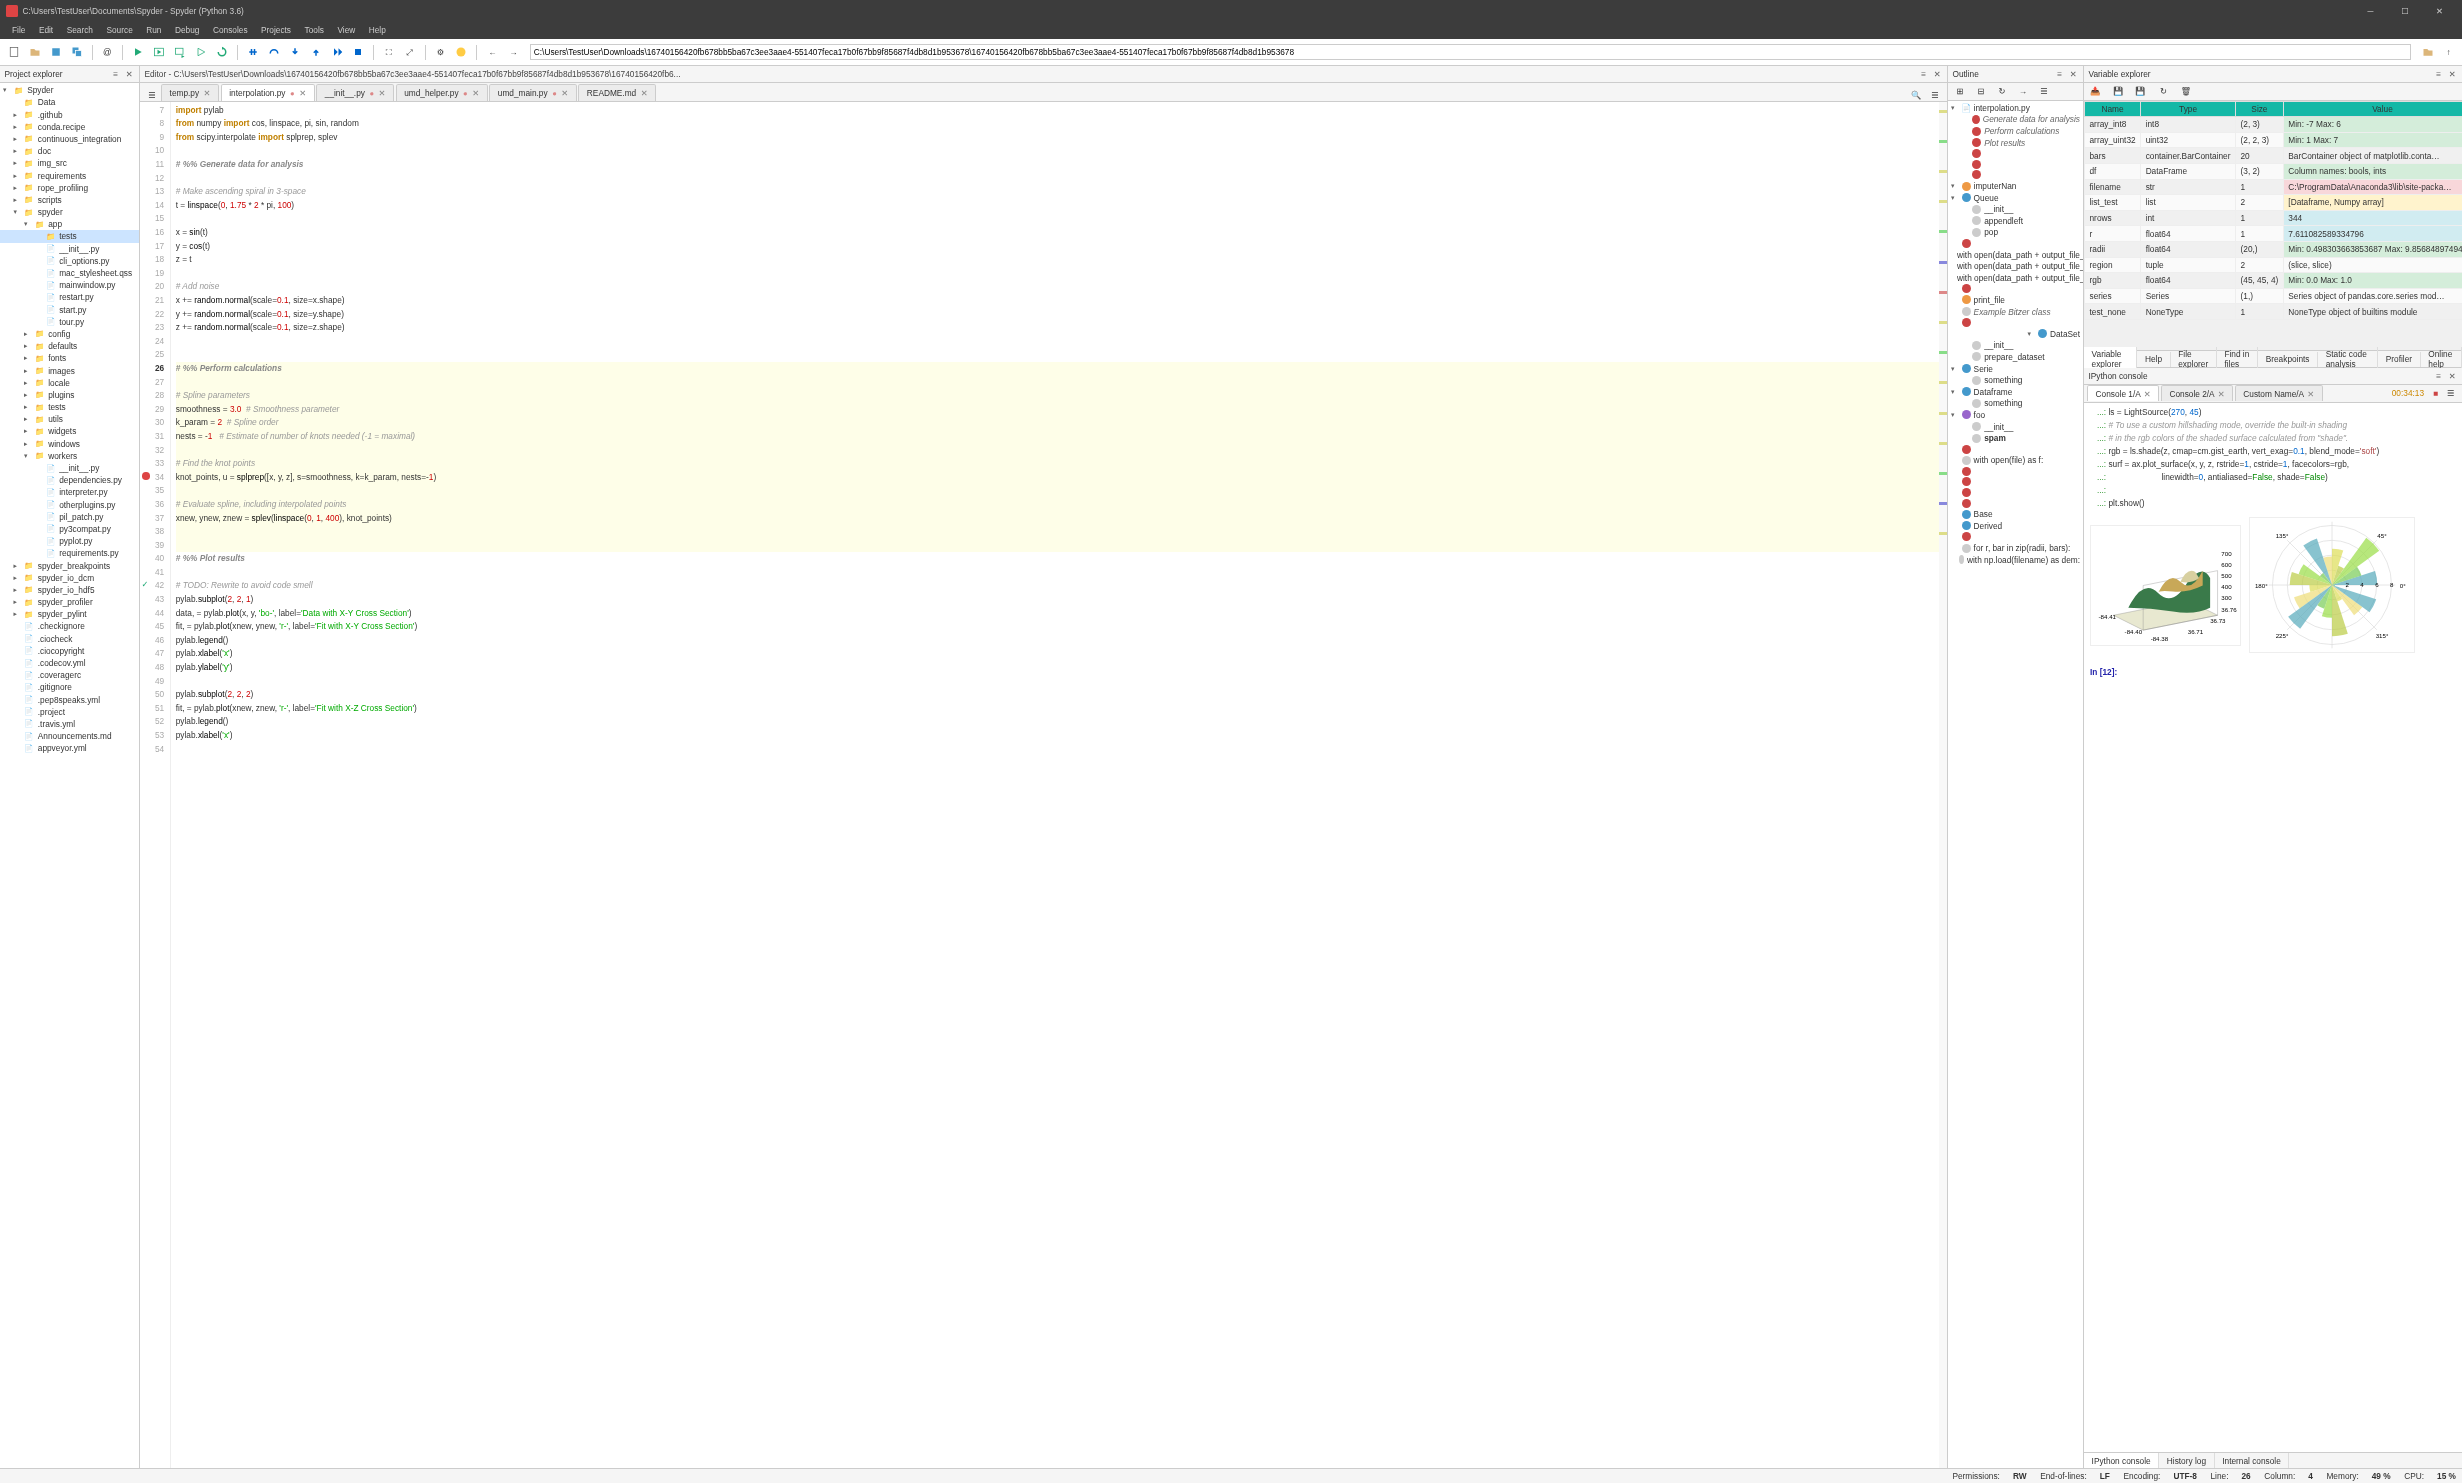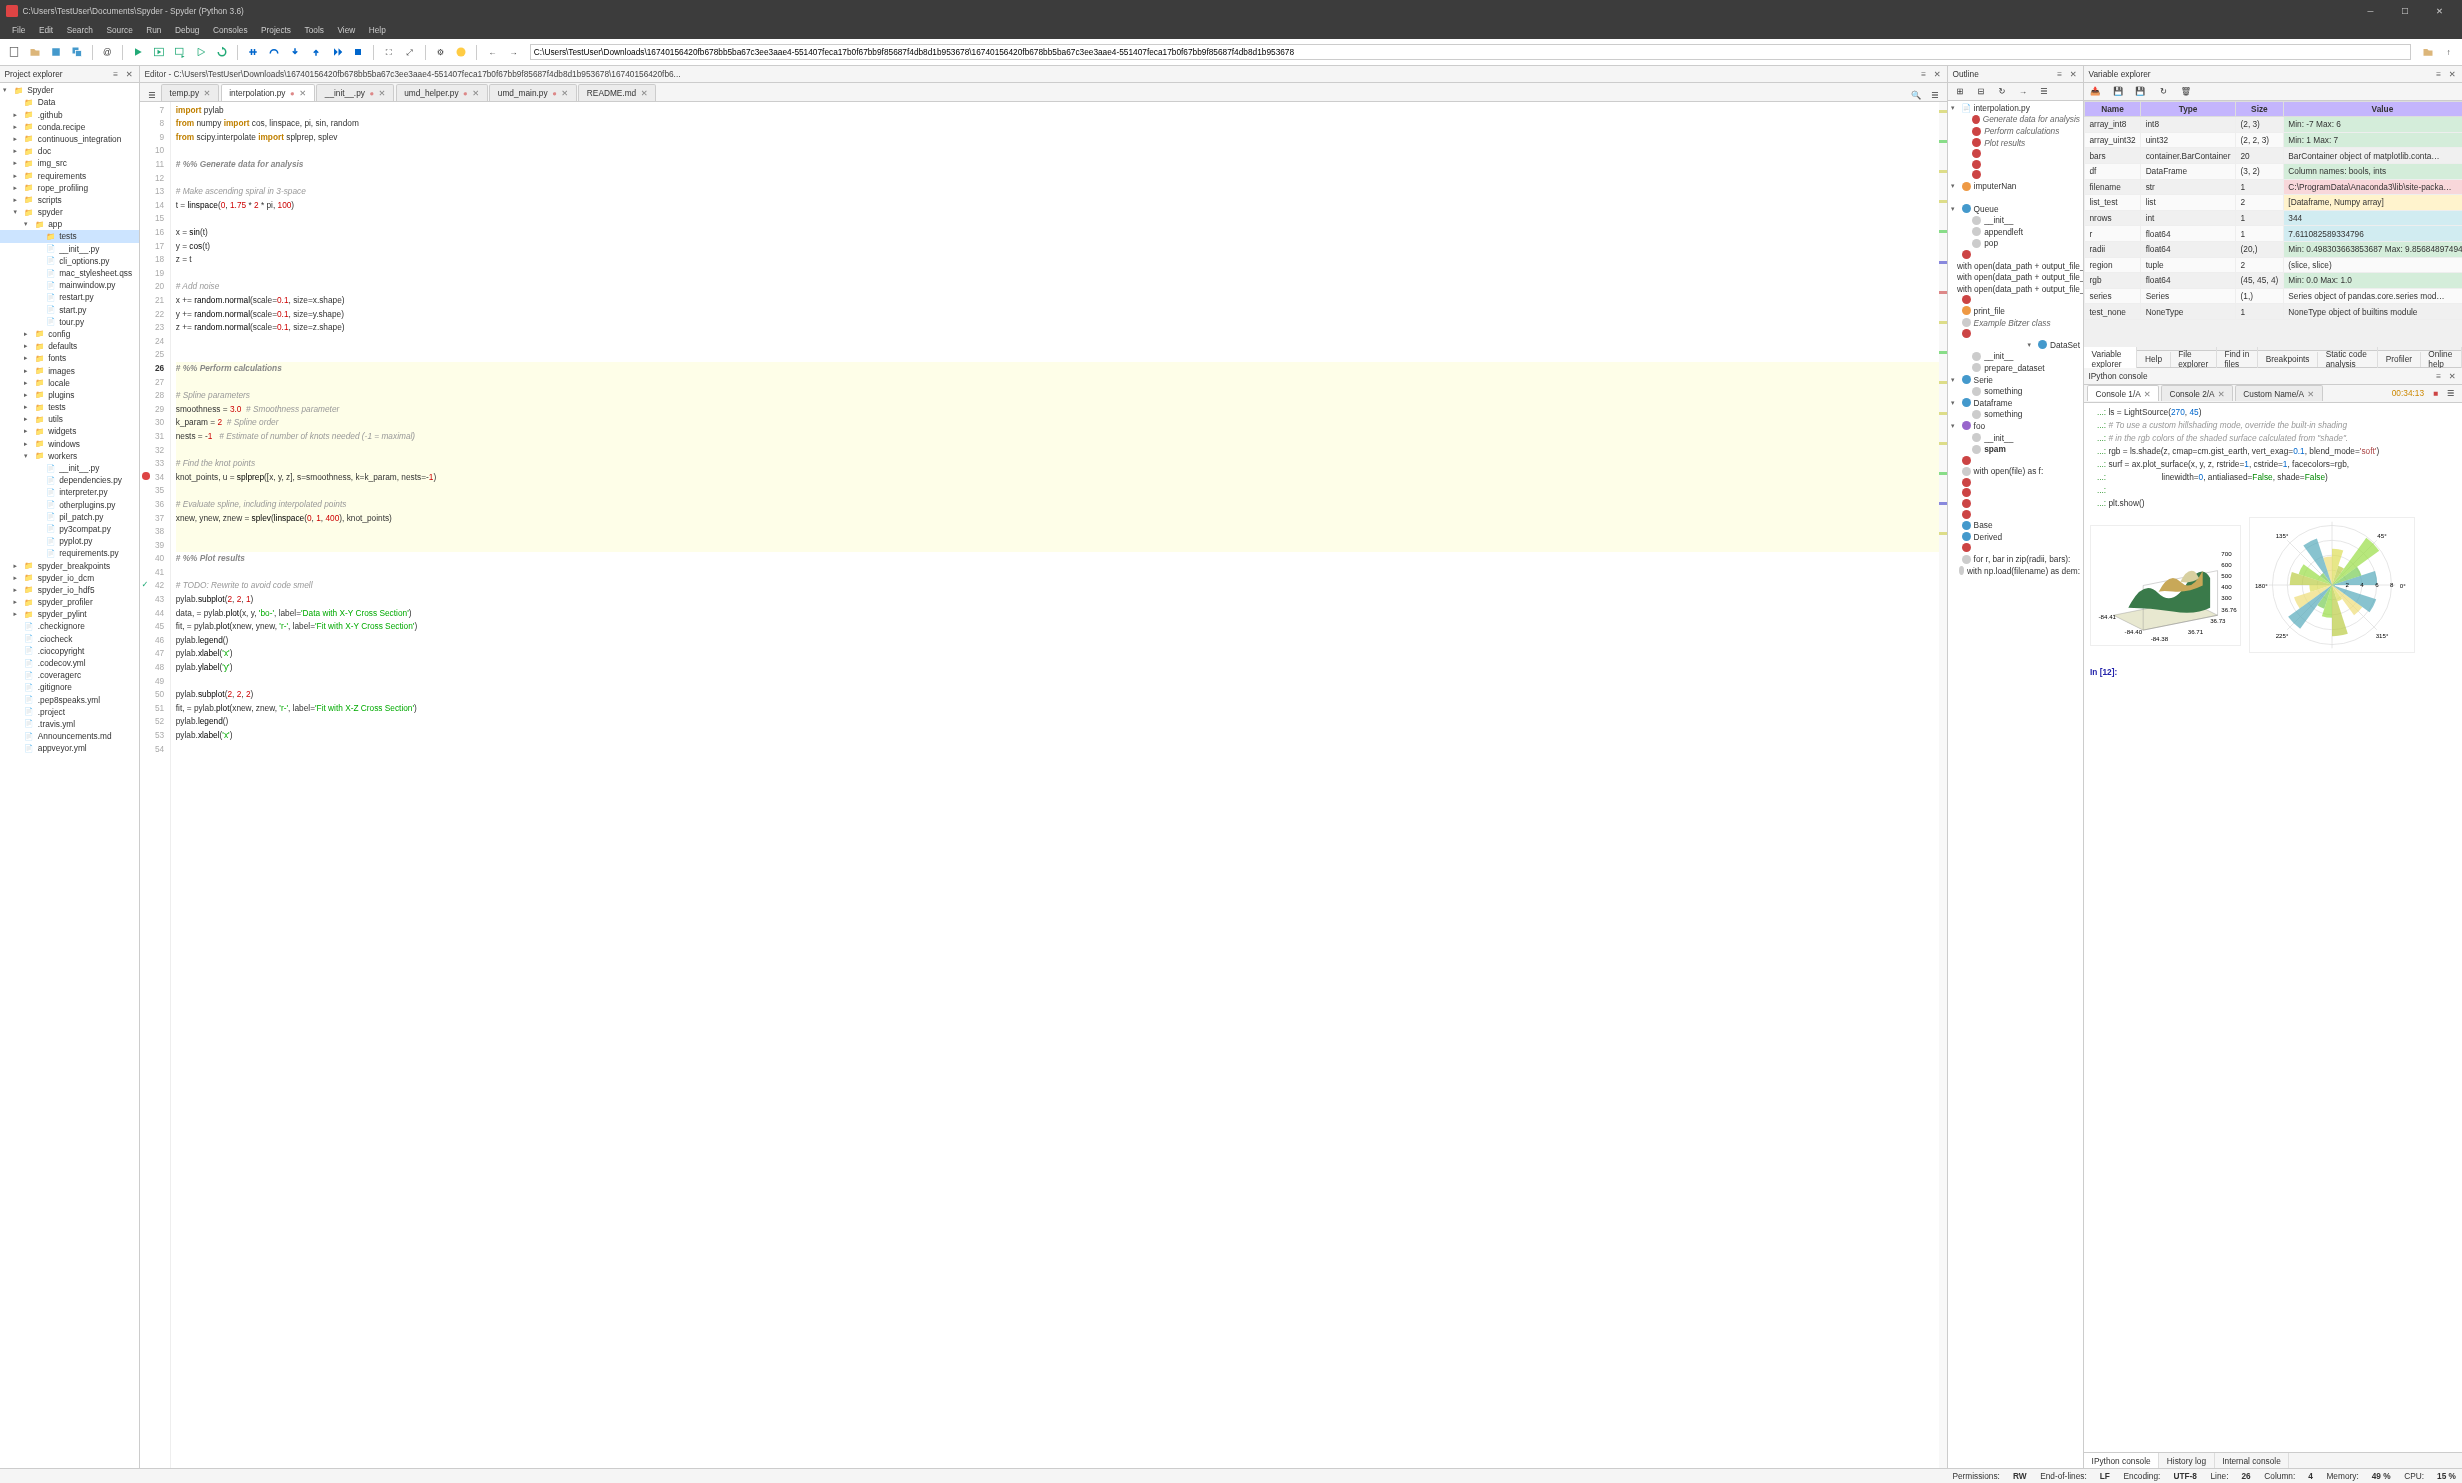--- a/index.html
+++ b/index.html
@@ -67,21 +67,21 @@
 .oi-red{background:#c44}
 .oi-orange{background:#e94}
 .oi-blue{background:#49c}
 .oi-purple{background:#96c}
 .oi-italic{font-style:italic;color:#666}
 .right-col{width:378px;display:flex;flex-direction:column}
 .var-pane{height:302px;display:flex;flex-direction:column;border-bottom:0.8px solid #ccc}
 .var-tb{background:#f5f5f5;border-bottom:0.8px solid #ccc;height:18px;display:flex;align-items:center;padding:0 3px;gap:4.5px}
 .var-table{flex:1;overflow:auto}
 .var-table table{width:100%;border-collapse:collapse}
-.var-table th{background:#c4b5fd;border:0.8px solid #ddd;padding:2.3px 4.5px;text-align:center;font-weight:bold;font-size:8.3px}
+.var-table th{background:#14b8a6;border:0.8px solid #ddd;padding:2.3px 4.5px;text-align:center;font-weight:normal;font-size:8.3px}
 .var-table td{border:0.8px solid #eee;padding:2.3px 4.5px;font-size:8.3px;white-space:nowrap;overflow:hidden;text-overflow:ellipsis}
 .var-table tr:nth-child(even) td{background:#fafafa}
 .val-green{background:#d4edda!important}
 .val-yellow{background:#fff3cd!important}
 .val-pink{background:#f8d7da!important}
 .val-blue{background:#d1ecf1!important}
 .var-tabs{background:#f5f5f5;border-top:0.8px solid #ccc;height:16.6px;display:flex;align-items:center}
 .var-tab{padding:2.3px 7.6px;cursor:pointer;border-right:0.8px solid #ddd;font-size:8.3px}
 .var-tab.active{background:#fff}
 .ipython-pane{flex:1;display:flex;flex-direction:column}
@@ -791,21 +791,21 @@
         <div class="outline-item" style="padding-left: 13.6px;">
           <span class="oi-arrow"></span>
           <span class="oi-icon oi-red"></span>
           <span></span>
         </div>
         <div class="outline-item" style="padding-left: 3px;">
           <span class="oi-arrow">▾</span>
           <span class="oi-icon oi-orange"></span>
           <span>imputerNan</span>
         </div>
-        <div class="outline-item" style="padding-left: 3px; margin-top: 11px;">
+        <div class="outline-item" style="padding-left: 3px;">
           <span class="oi-arrow">▾</span>
           <span class="oi-icon oi-blue"></span>
           <span>Queue</span>
         </div>
         <div class="outline-item" style="padding-left: 13.6px;">
           <span class="oi-arrow"></span>
           <span class="oi-icon" style="background: rgb(204, 204, 204);"></span>
           <span>__init__</span>
         </div>
         <div class="outline-item" style="padding-left: 13.6px;">

